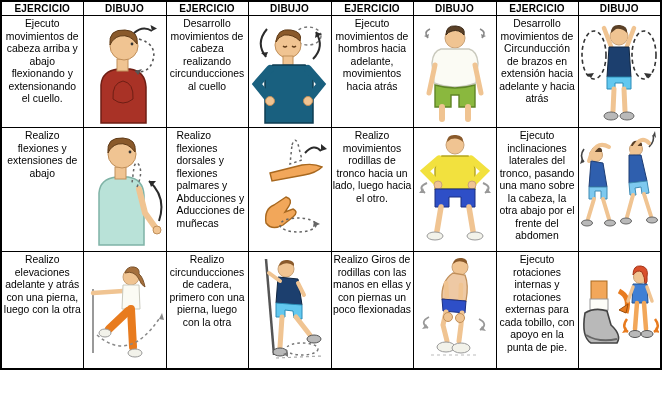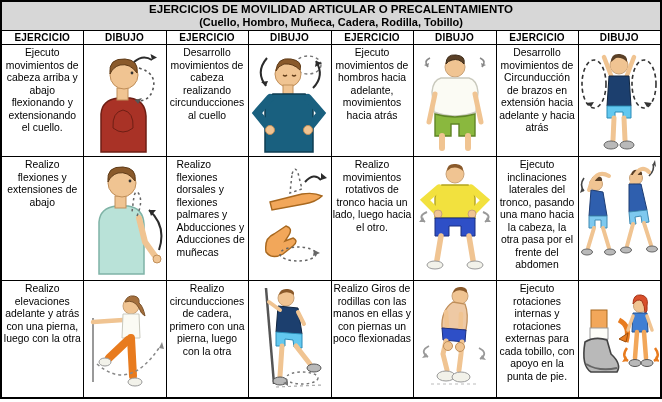--- a/index.html
+++ b/index.html
@@ -24,26 +24,20 @@
     <col style="width:82px">
       <col style="width:83px">
       <col style="width:82px">
       <col style="width:83px">
     <col style="width:82px">
       <col style="width:83px">
       <col style="width:82px">
       <col style="width:83px">
   </colgroup>
   <tbody>
-      <tr>
-    <td colspan="8" class="title-cell">
-      <div class="title-line">EJERCICIOS DE MOVILIDAD ARTICULAR O PRECALENTAMIENTO</div>
-      <div class="subtitle-line">(Cuello, Hombro, Muñeca, Cadera, Rodilla, Tobillo)</div>
-    </td>
-  </tr>
   <tr>
     <th class="colhead">EJERCICIO</th>
     <th class="colhead">DIBUJO</th>
     <th class="colhead">EJERCICIO</th>
     <th class="colhead">DIBUJO</th>
     <th class="colhead">EJERCICIO</th>
     <th class="colhead">DIBUJO</th>
     <th class="colhead">EJERCICIO</th>
     <th class="colhead">DIBUJO</th>
   </tr>
@@ -140,41 +134,41 @@
       <svg class="fig" width="80" height="118" viewBox="0 0 80 118">
         <path d="M20 42 L52 34 Q64 32 72 36 Q66 42 54 44 L22 50 Z" fill="#f2a75a" stroke="#a8681f" stroke-width="1.4"></path>
         <path d="M42 14 q3 -9 6 -1 l4 16 l-12 4 z" fill="none" stroke="#666" stroke-width="1.5" stroke-dasharray="2.5 3"></path>
         <path d="M55 22 Q64 12 71 20" fill="none" stroke="#2b2b2b" stroke-width="2"></path>
         <path d="M71 20 l0 -7 l6 5 z" fill="#2b2b2b"></path>
         <path d="M16 92 q-2 -14 8 -18 l12 -8 q7 2 3 9 l-4 6 l8 -3 q6 3 0 8 l-10 8 q-11 6 -17 -2 z" fill="#f2a75a" stroke="#a8681f" stroke-width="1.4"></path>
         <ellipse cx="48" cy="94" rx="18" ry="7" fill="none" stroke="#666" stroke-width="1.5" stroke-dasharray="2.5 3"></ellipse>
         <path d="M64 90 l6 3 l-7 3 z" fill="#666"></path>
       </svg>
     </td>
-    <td class="ex">Realizo movimientos rotativos de tronco hacia un lado, luego hacia el otro.</td>
+    <td class="ex">Realizo movimientos rodillas de tronco hacia un lado, luego hacia el otro.</td>
     <td class="dw">
       <svg class="fig" width="80" height="118" viewBox="0 0 80 118">
         <circle cx="40" cy="14" r="9" fill="#f0c492" stroke="#c9a277"></circle>
         <path d="M32 11 Q32 3 41 4 Q49 5 48 11 Q43 6 36 8 Z" fill="#8a5a2b"></path>
         <path d="M27 25 L53 25 Q59 27 60 38 L60 58 L20 58 L20 38 Q21 27 27 25 Z" fill="#f2e13e" stroke="#b3a41e" stroke-width="1.4"></path>
         <path d="M24 28 L10 40 L22 52" fill="none" stroke="#f2e13e" stroke-width="7" stroke-linecap="round"></path>
         <path d="M56 28 L70 40 L58 52" fill="none" stroke="#f2e13e" stroke-width="7" stroke-linecap="round"></path>
         <circle cx="23" cy="54" r="4" fill="#f0c492" stroke="#c9a277"></circle>
         <circle cx="57" cy="54" r="4" fill="#f0c492" stroke="#c9a277"></circle>
         <path d="M12 52 q-10 4 -2 10" fill="none" stroke="#999" stroke-width="2"></path>
         <path d="M10 62 l-6 0 l4 -5 z" fill="#999"></path>
         <path d="M68 52 q10 4 2 10" fill="none" stroke="#999" stroke-width="2"></path>
         <path d="M70 62 l6 0 l-4 -5 z" fill="#999"></path>
         <path d="M20 58 L60 58 L60 76 L46 76 L46 66 L34 66 L34 76 L20 76 Z" fill="#2e4fc7" stroke="#1b2f80"></path>
         <path d="M26 76 L22 100 M54 76 L58 100" stroke="#f0c492" stroke-width="5.5" stroke-linecap="round"></path>
         <ellipse cx="20" cy="105" rx="8" ry="4" fill="#f2f2ea" stroke="#999"></ellipse>
         <ellipse cx="60" cy="105" rx="8" ry="4" fill="#f2f2ea" stroke="#999"></ellipse>
       </svg>
     </td>
-    <td class="ex">Ejecuto inclinaciones laterales del tronco, pasando una mano hacia la cabeza, la otra pasa por el frente del abdomen</td>
+    <td class="ex">Ejecuto inclinaciones laterales del tronco, pasando una mano sobre la cabeza, la otra abajo por el frente del abdomen</td>
     <td class="dw">
       <svg class="fig" width="80" height="118" viewBox="0 0 80 118">
         <g>
           <path d="M5 18 q-5 7 0 13" fill="none" stroke="#444" stroke-width="1.6"></path>
           <path d="M5 31 l-4 2 l2 -6 z" fill="#444"></path>
           <circle cx="17" cy="24" r="6.5" fill="#f0c492" stroke="#c9a277"></circle>
           <path d="M12 21 Q13 15 19 16 Q24 17 23 21 Z" fill="#5a4027"></path>
           <path d="M10 30 Q16 8 30 16" fill="none" stroke="#f0c492" stroke-width="4" stroke-linecap="round"></path>
           <path d="M12 30 L24 32 L28 56 L10 56 Z" fill="#2f5fae" stroke="#1d3c73"></path>
           <path d="M10 56 L28 56 L28 68 L22 68 L22 60 L16 60 L16 68 L10 68 Z" fill="#7ec9ef" stroke="#3e8ab3"></path>

